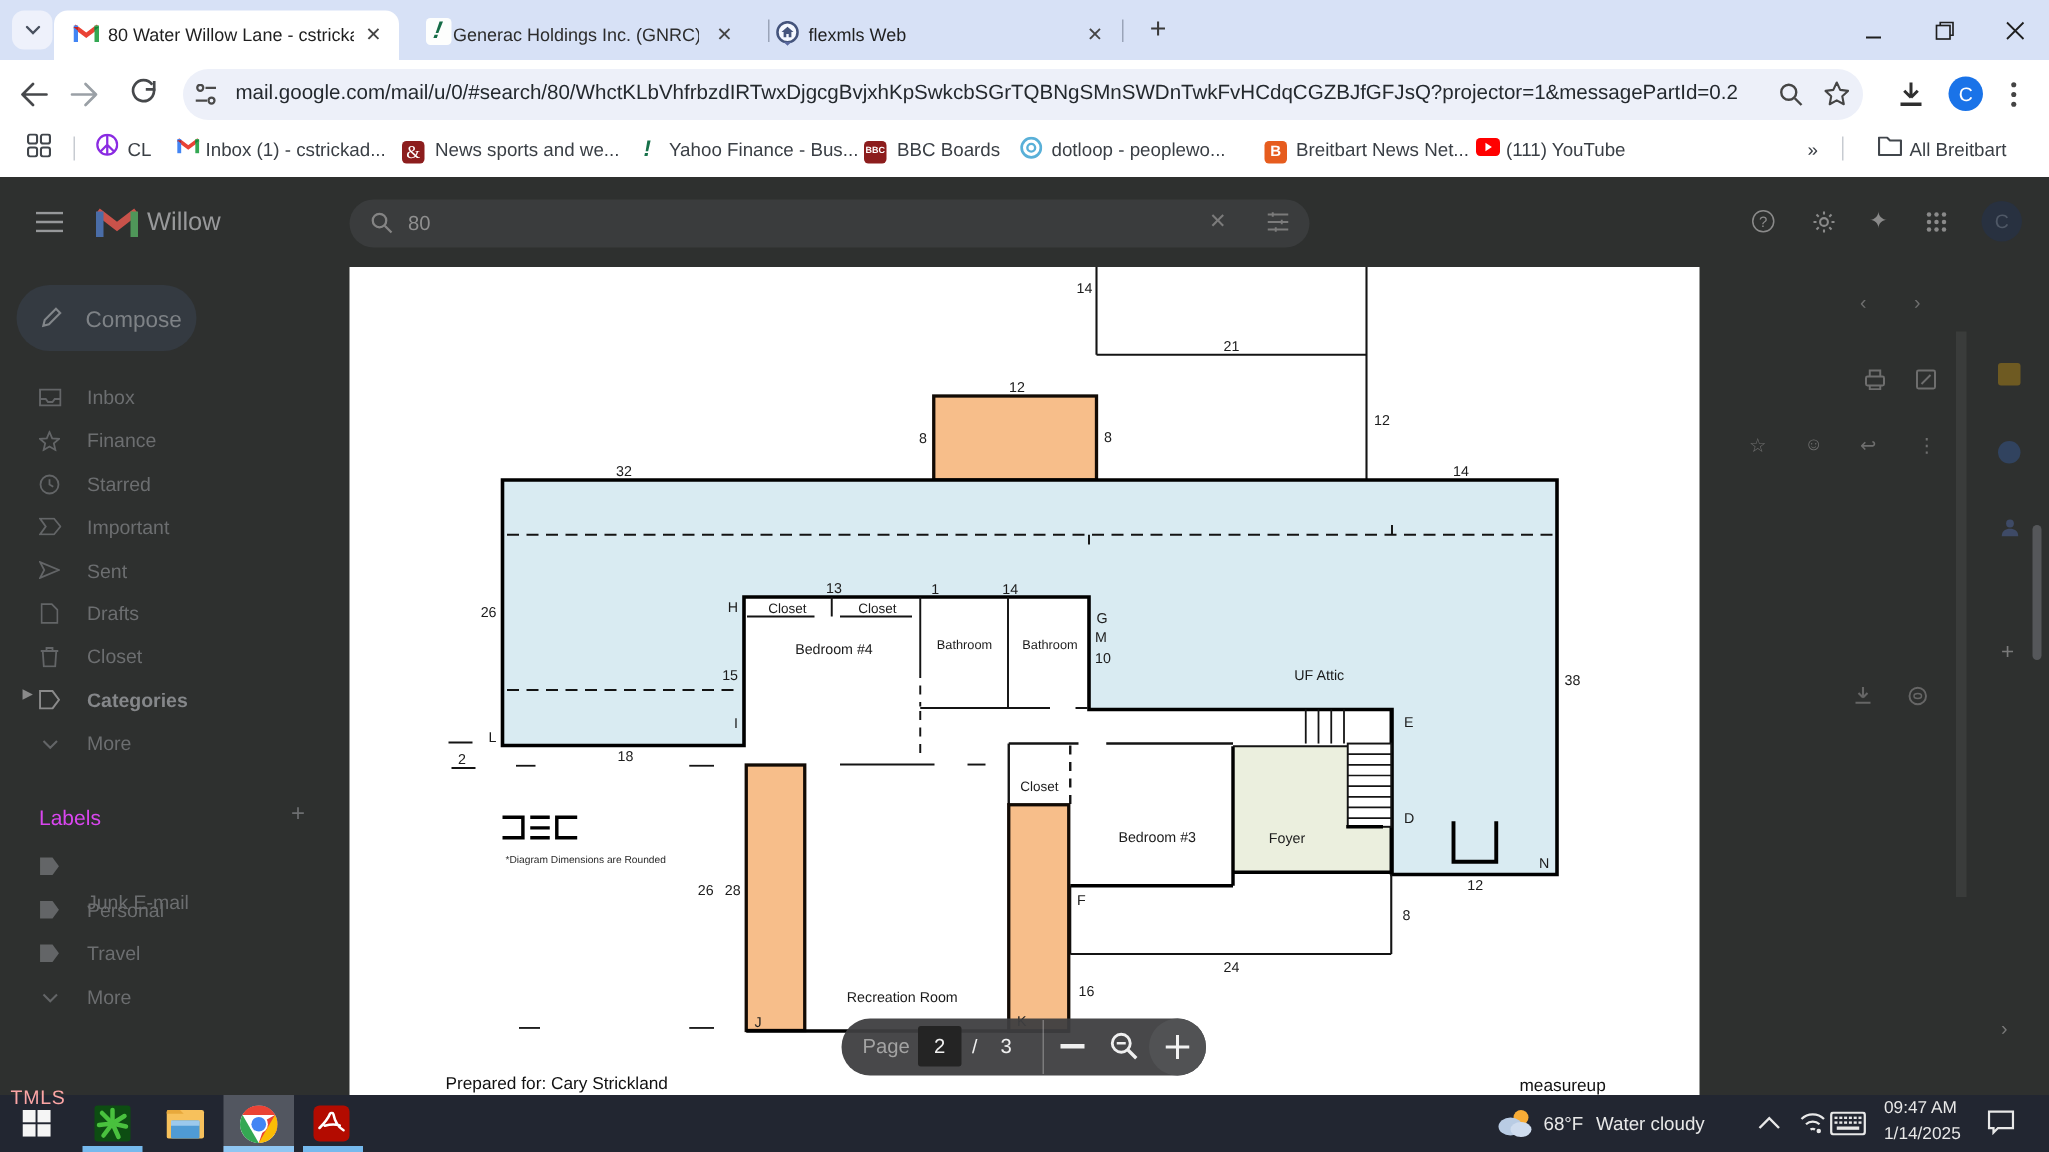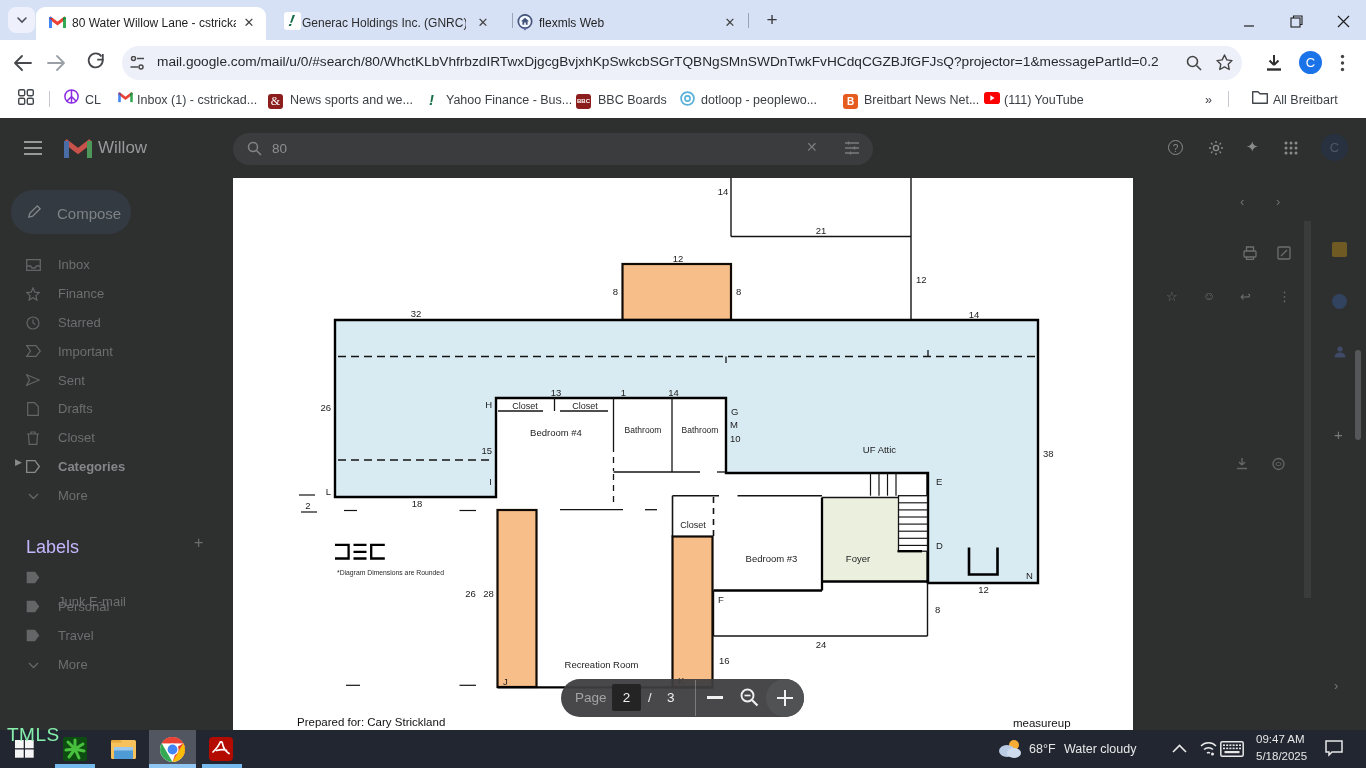--- a/index.html
+++ b/index.html
@@ -226,21 +226,21 @@
     <div class="abs" style="left:57px;top:87px;font-size:15px;color:#7e8286">Compose</div>
     <div class="side" style="top:139px">Inbox</div>
     <div class="side" style="top:168px">Finance</div>
     <div class="side" style="top:197px">Starred</div>
     <div class="side" style="top:226px">Important</div>
     <div class="side" style="top:255px">Sent</div>
     <div class="side" style="top:283px">Drafts</div>
     <div class="side" style="top:312px">Closet</div>
     <div class="side" style="top:341px;color:#85878a;font-weight:bold">Categories</div>
     <div class="side" style="top:370px">More</div>
-    <div class="side" style="left:26px;top:419px;font-size:18px;color:#c4b5fd">Labels</div>
+    <div class="side" style="left:26px;top:419px;font-size:14px;color:#d946ef">Labels</div>
     <div class="side" style="left:194px;top:416px;font-size:16px">+</div>
     <div class="side" style="top:476px">Junk E-mail</div>
     <div class="side" style="top:481px">Personal</div>
     <div class="side" style="top:510px">Travel</div>
     <div class="side" style="top:539px">More</div>
     <svg class="abs" style="left:26px;top:141px" width="15" height="12" viewBox="0 0 15 12">
         <path d="M0.7 0.7 H14.3 V11.3 H0.7 Z M0.7 7 H4.5 L6 9 H9 L10.5 7 H14.3" stroke="#636567" stroke-width="1.3" fill="none"></path>
       </svg>
     <svg class="abs" style="left:26px;top:169px" width="14" height="14" viewBox="0 0 14 14">
         <path d="M7 1 L8.8 5.2 L13.3 5.6 L9.9 8.6 L10.9 13 L7 10.7 L3.1 13 L4.1 8.6 L0.7 5.6 L5.2 5.2 Z" stroke="#636567" stroke-width="1.2" fill="none"></path>
@@ -481,21 +481,21 @@
         <path d="M4.5 7.5 H10.5" stroke="#f0f0f0" stroke-width="1.7"></path>
         <path d="M12 12 L17.5 17.5" stroke="#f0f0f0" stroke-width="2.2"></path>
       </svg>
     <div class="abs" style="left:766px;top:561px;width:38px;height:38px;border-radius:50%;background:#515254"></div>
     <svg class="abs" style="left:777px;top:572px" width="16" height="16" viewBox="0 0 16 16">
         <path d="M8 0 V16 M0 8 H16" stroke="#f2f2f2" stroke-width="2"></path>
       </svg>
 
   </div>
 
-  <div class="abs" style="left:7px;top:724px;font-size:19px;color:#86efac;letter-spacing:0.5px;z-index:30">TMLS</div>
+  <div class="abs" style="left:7px;top:724px;font-size:13px;color:#fca5a5;letter-spacing:0.5px;z-index:30">TMLS</div>
 
   <div id="taskbar">
     <svg class="abs" style="left:15px;top:10px" width="19" height="18" viewBox="0 0 19 18">
         <g fill="#f5f5f5">
           <rect x="0" y="0" width="8.7" height="8.2"></rect>
           <rect x="10" y="0" width="8.7" height="8.2"></rect>
           <rect x="0" y="9.5" width="8.7" height="8.2"></rect>
           <rect x="10" y="9.5" width="8.7" height="8.2"></rect>
         </g>
       </svg>
@@ -566,19 +566,19 @@
           <rect x="3" y="6.6" width="2" height="1.6"></rect>
           <rect x="6.2" y="6.6" width="2" height="1.6"></rect>
           <rect x="9.4" y="6.6" width="2" height="1.6"></rect>
           <rect x="12.6" y="6.6" width="2" height="1.6"></rect>
           <rect x="15.8" y="6.6" width="2" height="1.6"></rect>
           <rect x="19" y="6.6" width="2" height="1.6"></rect>
           <rect x="4.5" y="10" width="15" height="2.2"></rect>
         </g>
       </svg>
     <div class="abs tbtxt" style="left:1256px;top:3px">09:47 AM</div>
-    <div class="abs tbtxt" style="left:1256px;top:20px">5/18/2025</div>
+    <div class="abs tbtxt" style="left:1256px;top:20px">1/14/2025</div>
     <svg class="abs" style="left:1325px;top:10px" width="18" height="17" viewBox="0 0 18 17">
         <path d="M1 1 H17 V12 H7 L4 15 V12 H1 Z" fill="none" stroke="#e8e8e8" stroke-width="1.5"></path>
       </svg>
   </div>
 
 </div>
 
 </body></html>

